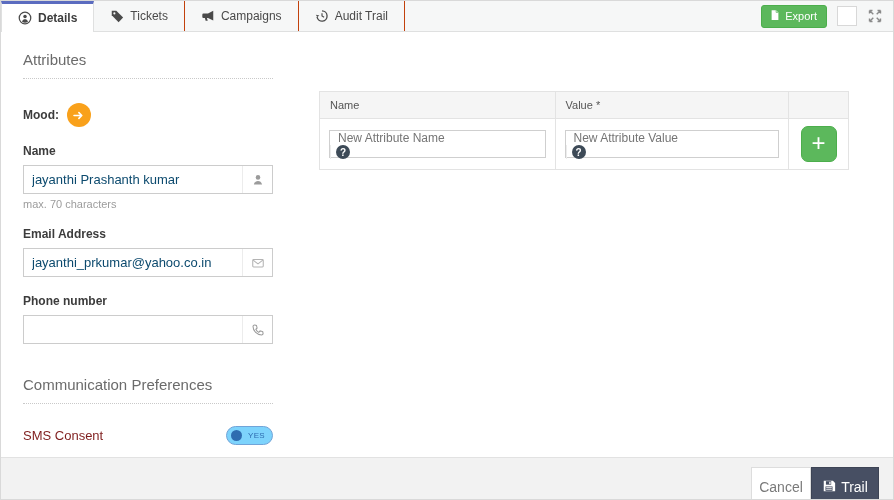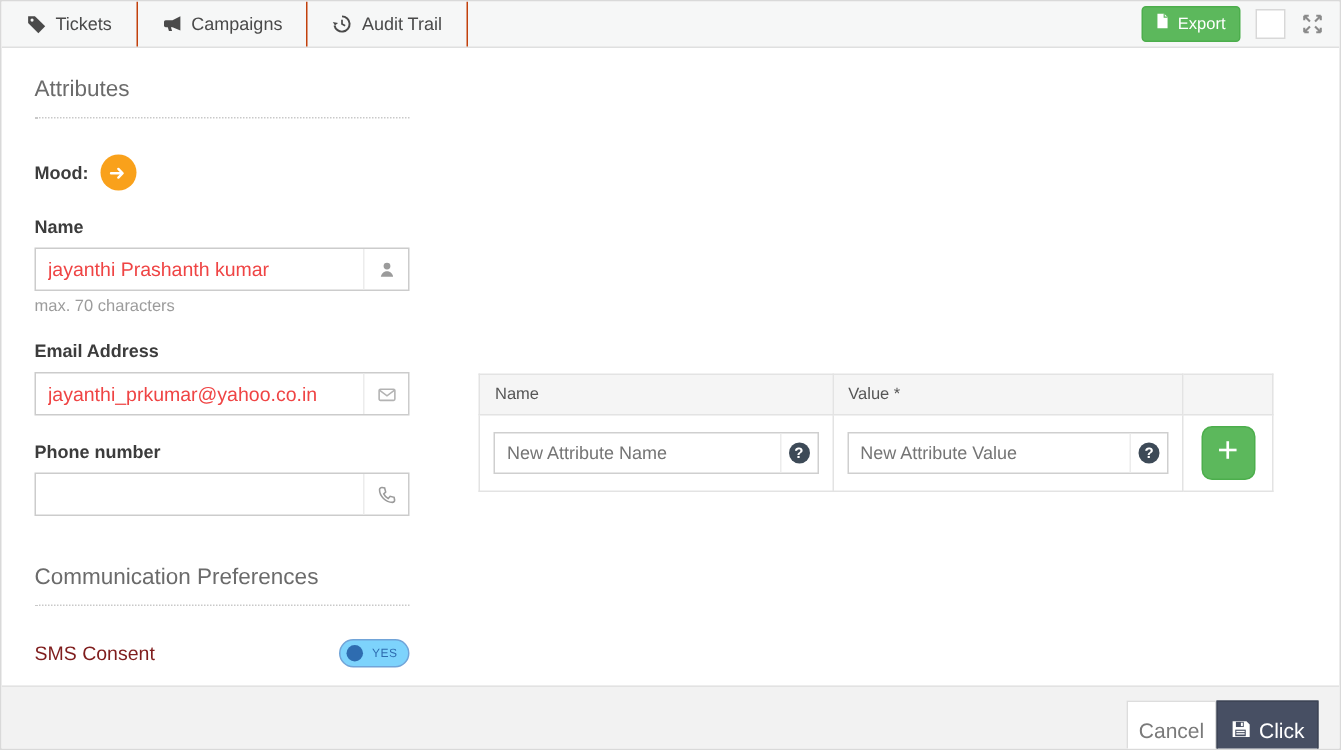--- a/index.html
+++ b/index.html
@@ -31,21 +31,21 @@
     display:flex; align-items:center; gap:4px;
     background:#5cb85c; border:1px solid #4cae4c; border-radius:3px;
     color:#fff; font-size:11px; padding:3px 9px 4px 7px; cursor:pointer;
   }
   .btn-square {
     width:20px; height:20px; background:#fff; border:1px solid #d8d8d8; cursor:pointer;
   }
   .fullscreen { width:16px; height:16px; cursor:pointer; }
 
   
-  .content { display:flex; padding:19px 24px 0 22px;align-items:center; }
+  .content { display:flex; padding:19px 24px 0 22px; }
   .left-col { width:250px; flex:none; }
   .right-col { flex:1; margin-left:46px; }
 
   .section-heading {
     font-size:15px; color:#6b6b6b; padding-bottom:10px;
     border-bottom:1px dotted #c9c9c9;
   }
   .heading-note { font-size:10px; color:#9a9a9a; vertical-align:super; margin-left:4px; font-weight:normal; }
 
   .mood-row { display:flex; align-items:center; gap:8px; margin-top:24px; }
@@ -54,21 +54,21 @@
     width:24px; height:24px; border-radius:50%; background:#f9a11b;
     display:flex; align-items:center; justify-content:center; cursor:pointer;
   }
 
   .field-label { font-size:12px; font-weight:bold; color:#3c3c3c; margin-top:17px; }
   .input-wrap {
     margin-top:7px; height:29px; border:1px solid #cccccc; background:#fff;
     display:flex; align-items:stretch;
   }
   .input-wrap input {
-    flex:1; border:none; outline:none; padding:0 8px; font-size:13px; color:#ef4444;
+    flex:1; border:none; outline:none; padding:0 8px; font-size:13px; color:#0c4a6e;
     font-family:"Liberation Sans", sans-serif; min-width:0; background:transparent;
   }
   .input-icon {
     width:30px; display:flex; align-items:center; justify-content:center;
     border-left:1px solid #ececec;
   }
   .field-hint { font-size:11px; color:#9c9c9c; margin-top:4px; }
 
   .comm-heading { margin-top:32px; }
   .consent-row { display:flex; align-items:center; justify-content:space-between; margin-top:22px; }
@@ -83,21 +83,21 @@
   
   .ca-heading-row { border-bottom:1px dotted #c9c9c9; padding-bottom:12px; }
   .ca-table { margin-top:40px; border:1px solid #e3e3e3; width:530px; border-collapse:collapse; }
   .ca-table th {
     background:#f5f5f5; text-align:left; font-size:11px; color:#555; font-weight:normal;
     padding:7px 10px; border:1px solid #e3e3e3;
   }
   .ca-table td { padding:7px 9px; border:1px solid #e3e3e3; background:#fff; }
   .col-name { width:236px; } .col-value { width:234px; } .col-action { width:60px; }
   .cell-input {
-    height:28px; border:1px solid #cfcfcf; display:flex; align-items:stretch; background:#fff;
+    height:28px; border:1px solid #cfcfcf; display:flex; align-items:stretch; background:#fff;flex-direction:column;
   }
   .cell-input input {
     flex:1; border:none; outline:none; padding:0 8px; font-size:12px; color:#8a8a8a;
     font-family:"Liberation Sans", sans-serif; min-width:0; background:transparent;
   }
   .q-wrap { display:flex; align-items:center; padding-right:5px; border-left:1px solid #ececec; padding-left:5px; }
   .q-icon {
     width:14px; height:14px; border-radius:50%; background:#3d4a57; color:#fff;
     font-size:10px; font-weight:bold; display:flex; align-items:center; justify-content:center;
   }
@@ -122,20 +122,30 @@
     width:68px; height:40px; cursor:pointer; display:flex; align-items:center; justify-content:center; gap:5px;
     font-family:"Liberation Sans", sans-serif;
   }
 </style>
 </head>
 <body>
 
 <div class="page">
 
   <div class="tabbar">
+    <div class="tab active">
+      <span class="ticon">
+        <svg viewBox="0 0 16 16" width="14" height="14">
+            <circle cx="8" cy="8" r="6.6" fill="none" stroke="#4a4a4a" stroke-width="1.4"></circle>
+            <circle cx="8" cy="6.3" r="2" fill="#4a4a4a"></circle>
+            <path d="M4.6 12.3c.6-2.1 2-2.8 3.4-2.8s2.8.7 3.4 2.8a6.6 6.6 0 0 1-6.8 0z" fill="#4a4a4a"></path>
+          </svg>
+      </span>
+      <span>Details</span>
+    </div>
     <div class="tab">
       <span class="ticon">
         <svg viewBox="0 0 16 16" width="14" height="14">
             <path d="M2 2h5.2L15 9.8 9.8 15 2 7.2z" fill="#4a4a4a"></path>
             <circle cx="5" cy="5" r="1.2" fill="#f6f7f7"></circle>
           </svg>
       </span>
       <span>Tickets</span>
     </div>
     <div class="tab">
@@ -287,18 +297,18 @@
         <span>
           <svg viewBox="0 0 16 16" width="14" height="14">
               <path d="M2 2h10.5L15 4.5V14H2z" fill="#fff"></path>
               <rect x="4.5" y="2.5" width="6" height="4" fill="#474f63"></rect>
               <rect x="8.3" y="3.2" width="1.5" height="2.6" fill="#fff"></rect>
               <rect x="4" y="8.5" width="8" height="5" fill="#474f63"></rect>
               <rect x="4.8" y="9.4" width="6.4" height="1" fill="#fff"></rect>
               <rect x="4.8" y="11.2" width="6.4" height="1" fill="#fff"></rect>
             </svg>
         </span>
-        <span>Click</span>
+        <span>Trail</span>
       </button>
     </div>
   </div>
 
 </div>
 
 </body></html>

